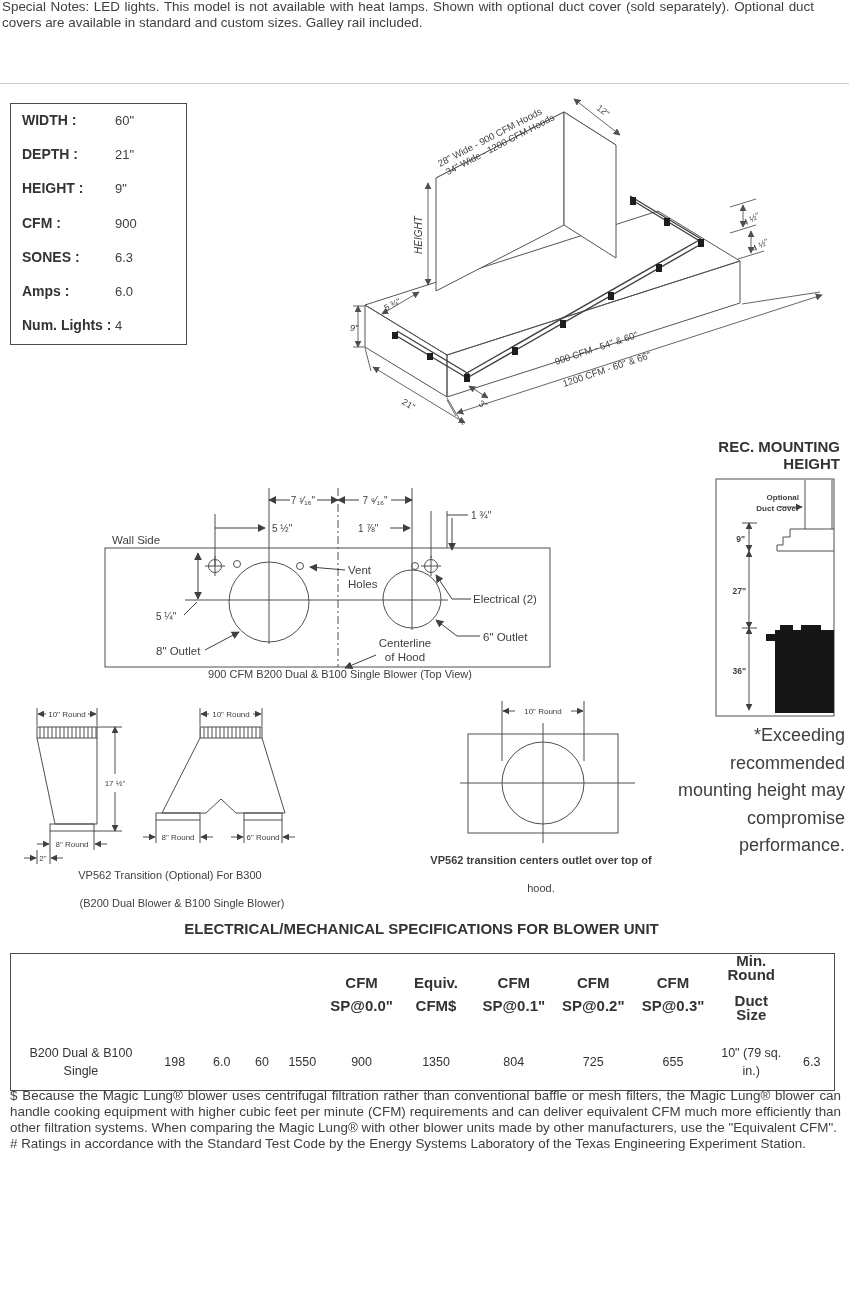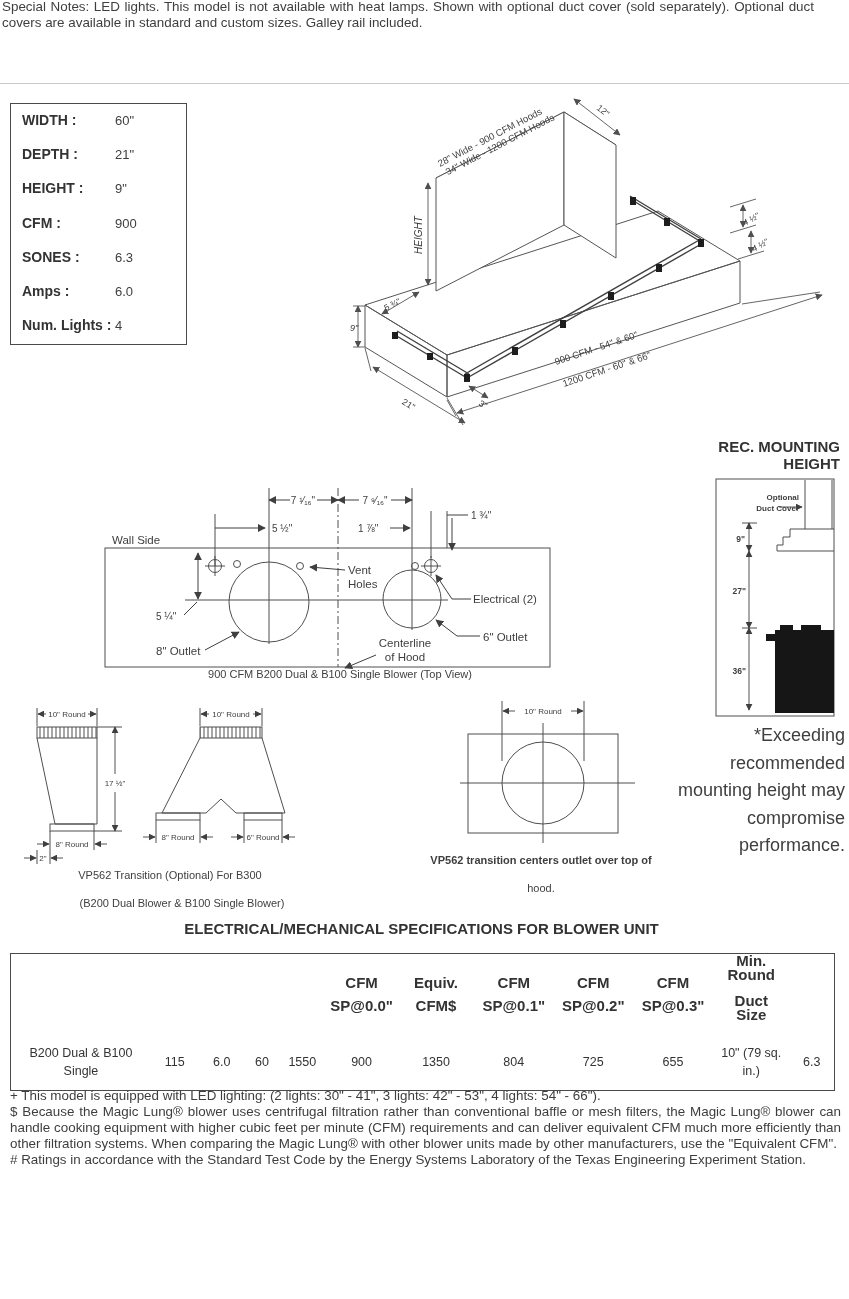--- a/index.html
+++ b/index.html
@@ -389,35 +389,34 @@
               <div class="h1" style="margin:0">SP@0.3"</div>
             </th>
         <th>
               <div class="h1">Min. Round</div>
               <div class="h1" style="margin:12px">Duct Size</div>
             </th>
         <th></th>
       </tr>
       <tr class="tbody">
         <td>B200 Dual &amp; B100 Single</td>
-        <td>115</td>
+        <td>198</td>
         <td>6.0</td>
         <td>60</td>
         <td>1550</td>
         <td>900</td>
         <td>1350</td>
         <td>804</td>
         <td>725</td>
         <td>655</td>
         <td>10" (79 sq. in.)</td>
         <td>6.3</td>
       </tr>
     </tbody>
       </table>
   </div>
 
   <div class="abs" style="left:10px;top:1088px;width:831px;">
-    <div class="body-text">+ This model is equipped with LED lighting: (2 lights: 30" - 41", 3 lights: 42" - 53", 4 lights: 54" - 66").</div>
     <div class="body-text">$ Because the Magic Lung® blower uses centrifugal filtration rather than conventional baffle or mesh filters, the Magic Lung® blower can handle cooking equipment with higher cubic feet per minute (CFM) requirements and can deliver equivalent CFM much more efficiently than other filtration systems. When comparing the Magic Lung® with other blower units made by other manufacturers, use the "Equivalent CFM".</div>
     <div class="body-text"># Ratings in accordance with the Standard Test Code by the Energy Systems Laboratory of the Texas Engineering Experiment Station.</div>
   </div>
 
 </div>
 
 </body></html>

